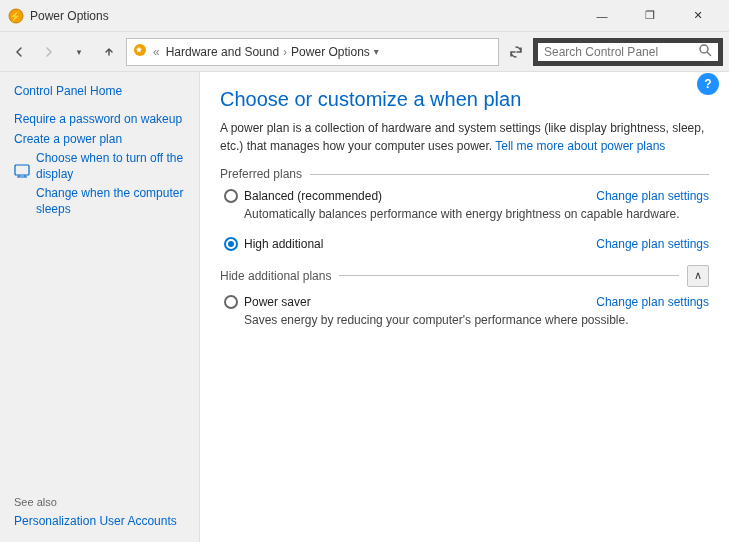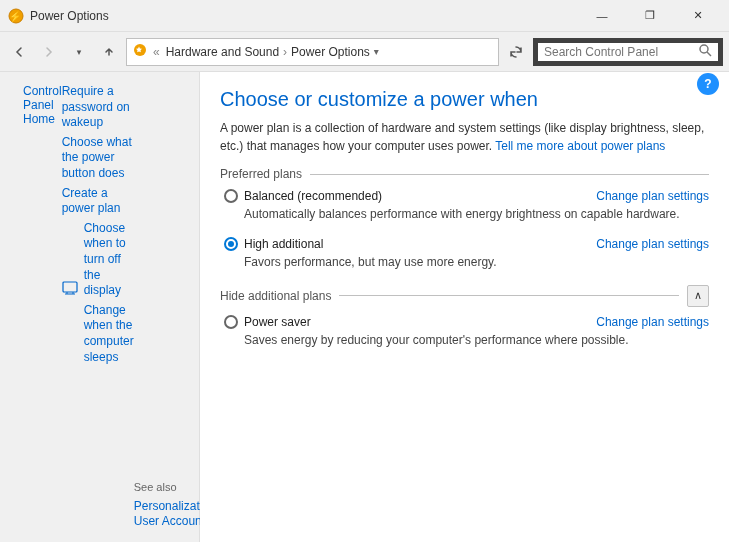--- a/index.html
+++ b/index.html
@@ -134,23 +134,23 @@
     .main-container {
       display: flex;
       height: calc(542px - 32px - 40px);
     }
 
     
     .sidebar {
       width: 200px;
       background: #f0f0f0;
       border-right: 1px solid #dfdfdf;
-      padding: 12px 23px;
-      display: flex;
-      flex-direction: row;
+      padding: 12px 14px;
+      display: flex;
+      flex-direction: column;
     }
     .sidebar-home {
       font-size: 12px;
       color: #0066cc;
       text-decoration: none;
       cursor: pointer;
       margin-bottom: 14px;
       display: block;
     }
     .sidebar-links {
@@ -375,21 +375,20 @@
   </div>
 </div>
 
 <div class="main-container">
 
   <div class="sidebar">
     <a class="sidebar-home">Control Panel Home</a>
 
     <div class="sidebar-links">
       <a class="sidebar-link">Require a password on wakeup</a>
-      <a class="sidebar-link">Choose what the power button does</a>
       <a class="sidebar-link">Create a power plan</a>
 
       <div class="sidebar-link-with-icon">
         <span>
           <svg width="16" height="16" viewBox="0 0 16 16">
             <rect x="1" y="2" width="14" height="10" rx="1" stroke="#0066cc" stroke-width="1.2" fill="none"></rect>
             <line x1="5" y1="12" x2="5" y2="14" stroke="#0066cc" stroke-width="1"></line>
             <line x1="11" y1="12" x2="11" y2="14" stroke="#0066cc" stroke-width="1"></line>
             <line x1="3" y1="14" x2="13" y2="14" stroke="#0066cc" stroke-width="1"></line>
           </svg>
@@ -409,21 +408,21 @@
 
     <div class="see-also">
       <div class="see-also-label">See also</div>
       <a class="sidebar-link">Personalization</a>
       <a class="sidebar-link" style="margin-top:6px;">User Accounts</a>
     </div>
   </div>
 
   <div class="content">
 
-    <h1 class="content-title">Choose or customize a power when</h1>
+    <h1 class="content-title">Choose or customize a when plan</h1>
     <p class="content-desc">
       <span>A power plan is a collection of hardware and system settings (like display brightness, sleep, etc.) that manages how your computer uses power.</span>
       <a class="content-link">Tell me more about power plans</a>
     </p>
 
     <div class="section-header">
       <span class="section-label">Preferred plans</span>
       <div class="section-line"></div>
     </div>
 
@@ -442,21 +441,20 @@
     <div class="plan-item">
       <div class="plan-header">
         <div class="plan-title-row">
           <div class="radio-btn selected">
             <div class="radio-dot"></div>
           </div>
           <span class="plan-name">High additional</span>
         </div>
         <a class="plan-change-link">Change plan settings</a>
       </div>
-      <div class="plan-desc">Favors performance, but may use more energy.</div>
     </div>
 
     <div class="section-header">
       <span class="section-label">Hide additional plans</span>
       <div class="section-line"></div>
       <button class="section-toggle">∧</button>
     </div>
 
     <div class="plan-item">
       <div class="plan-header">

